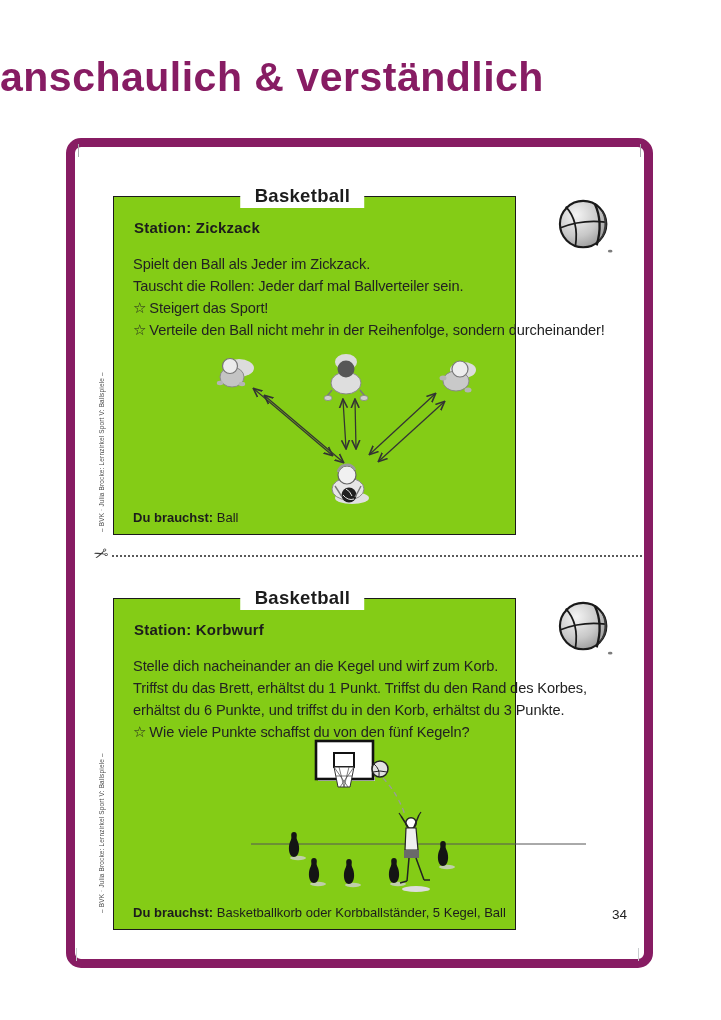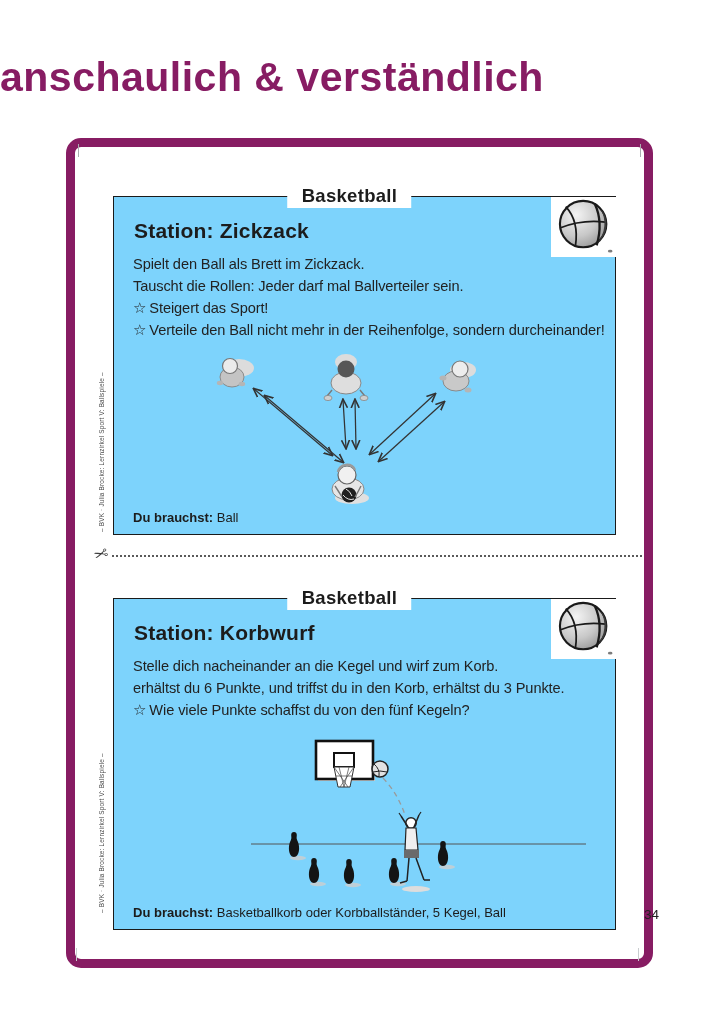--- a/index.html
+++ b/index.html
@@ -21,41 +21,41 @@
     border:9px solid #871c63; border-radius:15px; background:#ffffff;
   }
   .crop-mark { position:absolute; width:1px; height:13px; background:#aaadb0; }
   .crop-tl { left:78px;  top:144px; }
   .crop-tr { left:640px; top:144px; }
   .crop-bl { left:76px;  top:948px; background:#c9cccf; }
   .crop-br { left:638px; top:948px; background:#c9cccf; }
 
   
   .card {
-    position:absolute; left:113px; width:503px; background:#7dd3fc;
+    position:absolute; left:113px; width:403px; background:#84cc16;
     border:1.6px solid #1a1a1a;
   }
   .card-1 { top:196px; height:339px; }
   .card-2 { top:598px; height:332px; }
 
   .card-header {
     position:absolute; top:-13px; left:47%; transform:translateX(-50%);
     background:#ffffff; padding:0 14px; font-size:18.5px; font-weight:700;
     letter-spacing:0.3px; line-height:24px; white-space:nowrap;
   }
 
   .ball-icon {
     position:absolute; width:72px; height:60px; background:#ffffff;
     display:flex; align-items:center; justify-content:center;
   }
   .ball-1 { left:551px; top:197px; }
   .ball-2 { left:551px; top:599px; }
 
   .station {
-    position:absolute; left:20px; top:22px; font-size:21px; font-weight:700;
+    position:absolute; left:20px; top:22px; font-size:15px; font-weight:700;
     letter-spacing:0.2px;
   }
 
   .body-text {
     position:absolute; left:19px; top:56px; width:474px;
     font-size:14.6px; line-height:22px; letter-spacing:-0.1px; color:#222;
   }
   .body-text .line { white-space:nowrap; }
   .star-glyph { font-size:15px; margin-right:3px; }
 
@@ -81,42 +81,42 @@
   
   .credit {
     position:absolute; left:98px; width:11px; overflow:visible;
     writing-mode:vertical-rl; transform:rotate(180deg);
     font-size:6.4px; letter-spacing:0.2px; color:#4a4a4a; white-space:nowrap;
   }
   .credit-1 { top:338px; height:194px; }
   .credit-2 { top:733px; height:180px; }
 
   .page-number {
-    position:absolute; left:612px; top:907px; font-size:13.5px; color:#222;margin-left:32px;
+    position:absolute; left:612px; top:907px; font-size:13.5px; color:#222;
   }
 </style>
 </head>
 <body>
 
 <div id="screen">
 
   <div class="page-title">anschaulich &amp; verständlich</div>
 
   <div class="frame"></div>
   <div class="crop-mark crop-tl"></div>
   <div class="crop-mark crop-tr"></div>
   <div class="crop-mark crop-bl"></div>
   <div class="crop-mark crop-br"></div>
 
   <div class="card card-1">
     <div class="card-header">Basketball</div>
     <div class="station">Station: Zickzack</div>
 
     <div class="body-text">
-      <div class="line">Spielt den Ball als Brett im Zickzack.</div>
+      <div class="line">Spielt den Ball als Jeder im Zickzack.</div>
       <div class="line">Tauscht die Rollen: Jeder darf mal Ballverteiler sein.</div>
       <div class="line"><span class="star-glyph">☆</span><span>Steigert das Sport!</span></div>
       <div class="line"><span class="star-glyph">☆</span><span>Verteile den Ball nicht mehr in der Reihenfolge, sondern durcheinander!</span></div>
     </div>
 
     <svg class="illu illu-1" width="340" height="172" viewBox="0 0 340 172">
       <defs>
         <marker id="ah" viewBox="0 0 10 10" refX="8" refY="5" markerWidth="8" markerHeight="8" orient="auto-start-reverse">
           <path d="M0,1 L9,5 L0,9" fill="none" stroke="#333" stroke-width="1.6"></path>
         </marker>
@@ -192,20 +192,21 @@
 
   <span class="scissors-icon">✂</span>
   <div class="cut-line"></div>
 
   <div class="card card-2">
     <div class="card-header">Basketball</div>
     <div class="station">Station: Korbwurf</div>
 
     <div class="body-text">
       <div class="line">Stelle dich nacheinander an die Kegel und wirf zum Korb.</div>
+      <div class="line">Triffst du das Brett, erhältst du 1 Punkt. Triffst du den Rand des Korbes,</div>
       <div class="line">erhältst du 6 Punkte, und triffst du in den Korb, erhältst du 3 Punkte.</div>
       <div class="line"><span class="star-glyph">☆</span><span>Wie viele Punkte schaffst du von den fünf Kegeln?</span></div>
     </div>
 
     <svg class="illu illu-2" width="350" height="170" viewBox="0 0 350 170">
       <defs>
         <path id="pin" d="M5,0 c1.8,0 2.8,1.2 2.8,2.9 0,1.8 -0.6,3.1 0.4,5.3 1.4,3 1.9,4.8 1.9,8.3 0,5.2 -2.3,8.5 -5.1,8.5 s-5.1,-3.3 -5.1,-8.5 c0,-3.5 0.5,-5.3 1.9,-8.3 1,-2.2 0.4,-3.5 0.4,-5.3 C2.2,1.2 3.2,0 5,0 z" fill="#141414"></path>
       </defs>
 
       <line x1="7" y1="113" x2="342" y2="113" stroke="#555" stroke-width="1"></line>

